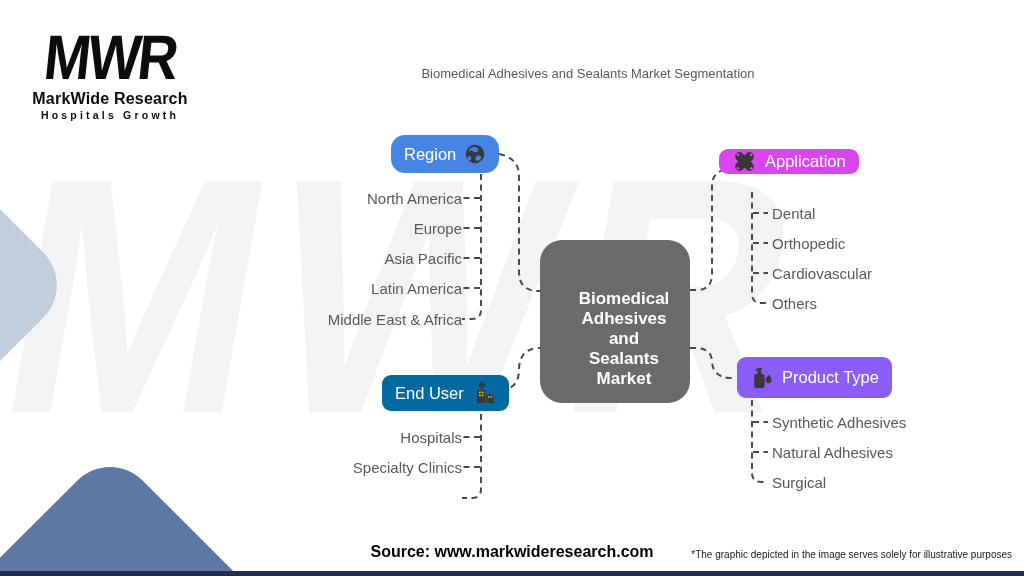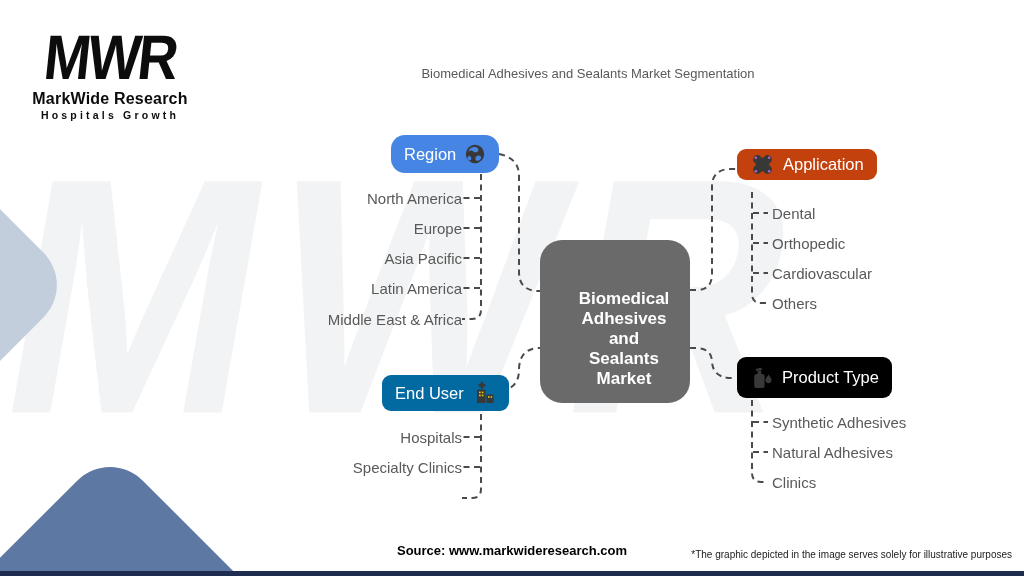--- a/index.html
+++ b/index.html
@@ -43,34 +43,34 @@
     color:#ffffff;font-size:17px;font-weight:600;line-height:20px;
   }
 
   
   .branch-node{
     position:absolute;z-index:4;display:flex;align-items:center;gap:8px;
     padding:0 13px;border-radius:9px;color:#ffffff;
     font-size:16.5px;font-weight:500;box-sizing:border-box;
   }
   .node-region{left:391px;top:135px;height:38px;background:#4685E4;border-radius:14px;}
-  .node-application{left:737px;top:149px;height:31px;background:#c2410c;}
+  .node-application{left:719px;top:149px;height:25px;background:#d946ef;}
   .node-enduser{left:382px;top:375px;height:36px;background:#0369a1;}
-  .node-product{left:737px;top:357px;height:41px;background:#000000;}
+  .node-product{left:737px;top:357px;height:41px;background:#8b5cf6;}
   .branch-node svg{flex:0 0 auto;display:block;}
 
   
   .leaf{position:absolute;z-index:4;font-size:15px;color:#595959;white-space:nowrap;
     transform:translateY(-50%);}
   .leaf-left{right:562px;text-align:right;}
   .leaf-right{left:772px;text-align:left;}
 
   
   .source{position:absolute;left:50%;top:543px;transform:translateX(-50%);
-    font-size:13px;font-weight:700;color:#000000;z-index:5;white-space:nowrap;text-align:right;}
+    font-size:16px;font-weight:700;color:#000000;z-index:5;white-space:nowrap;text-align:right;}
   .disclaimer{position:absolute;right:12px;top:549px;font-size:10px;color:#1a1a1a;
     z-index:5;white-space:nowrap;}
 </style>
 </head>
 <body>
 
 <div id="stage">
 
   <div class="watermark">MWR</div>
   <div class="diamond diamond-light"></div>
@@ -177,18 +177,18 @@
   <div class="leaf leaf-right" style="top:213px">Dental</div>
   <div class="leaf leaf-right" style="top:243px">Orthopedic</div>
   <div class="leaf leaf-right" style="top:273px">Cardiovascular</div>
   <div class="leaf leaf-right" style="top:303px">Others</div>
 
   <div class="leaf leaf-left" style="top:437px">Hospitals</div>
   <div class="leaf leaf-left" style="top:467px">Specialty Clinics</div>
 
   <div class="leaf leaf-right" style="top:422px">Synthetic Adhesives</div>
   <div class="leaf leaf-right" style="top:452px">Natural Adhesives</div>
-  <div class="leaf leaf-right" style="top:482px">Clinics</div>
+  <div class="leaf leaf-right" style="top:482px">Surgical</div>
 
   <div class="source">Source: www.markwideresearch.com</div>
   <div class="disclaimer">*The graphic depicted in the image serves solely for illustrative purposes</div>
 
 </div>
 
 </body></html>

